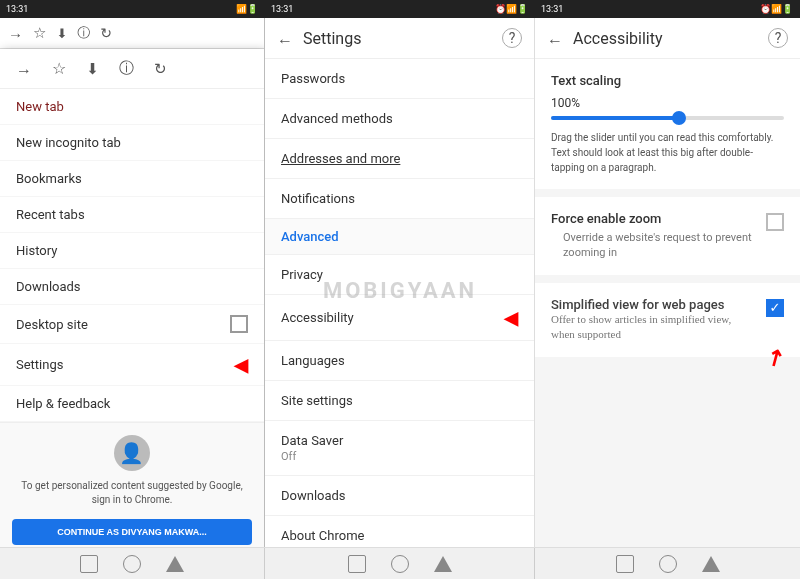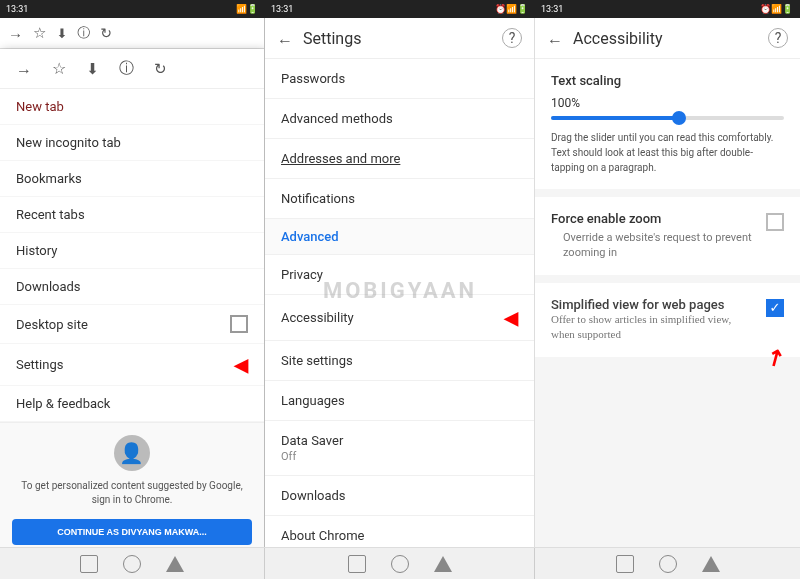--- a/index.html
+++ b/index.html
@@ -120,22 +120,22 @@
         <div style="padding:12px 16px; font-size:13px; color:#333; border-bottom:1px solid #f0f0f0; cursor:pointer;">Passwords</div>
         <div style="padding:12px 16px; font-size:13px; color:#333; border-bottom:1px solid #f0f0f0; cursor:pointer;">Advanced methods</div>
         <div style="padding:12px 16px; font-size:13px; color:#333; border-bottom:1px solid #f0f0f0; cursor:pointer;text-decoration:underline;">Addresses and more</div>
         <div style="padding:12px 16px; font-size:13px; color:#333; border-bottom:1px solid #f0f0f0; cursor:pointer;">Notifications</div>
         <div style="padding:10px 16px; font-size:13px; color:#1a73e8; font-weight:500; border-bottom:1px solid #f0f0f0; background:#fafafa;">Advanced</div>
         <div style="padding:12px 16px; font-size:13px; color:#333; border-bottom:1px solid #f0f0f0; cursor:pointer;">Privacy</div>
         <div style="padding:12px 16px; font-size:13px; color:#333; border-bottom:1px solid #f0f0f0; cursor:pointer; display:flex; align-items:center;">
           <span style="flex:1;">Accessibility</span>
           <span style="color:red; font-size:18px; font-weight:bold;">◀</span>
         </div>
+        <div style="padding:12px 16px; font-size:13px; color:#333; border-bottom:1px solid #f0f0f0; cursor:pointer;">Languages</div>
         <div style="padding:12px 16px; font-size:13px; color:#333; border-bottom:1px solid #f0f0f0; cursor:pointer;">Site settings</div>
-        <div style="padding:12px 16px; font-size:13px; color:#333; border-bottom:1px solid #f0f0f0; cursor:pointer;">Languages</div>
         <div style="padding:12px 16px; font-size:13px; color:#333; border-bottom:1px solid #f0f0f0; cursor:pointer;">
           <div>Data Saver</div>
           <div style="font-size:11px; color:#888; margin-top:2px;">Off</div>
         </div>
         <div style="padding:12px 16px; font-size:13px; color:#333; border-bottom:1px solid #f0f0f0; cursor:pointer;">Downloads</div>
         <div style="padding:12px 16px; font-size:13px; color:#333; border-bottom:1px solid #f0f0f0; cursor:pointer;">About Chrome</div>
       </div>
     </div>
 
     <div style="flex:1; background:#f5f5f5; display:flex; flex-direction:column; overflow:hidden;">

